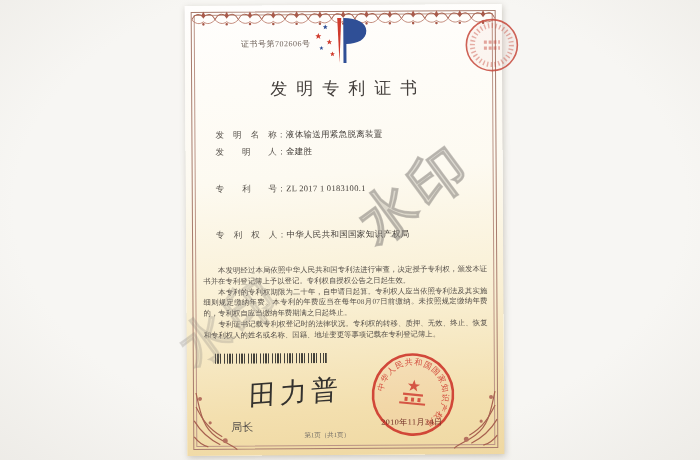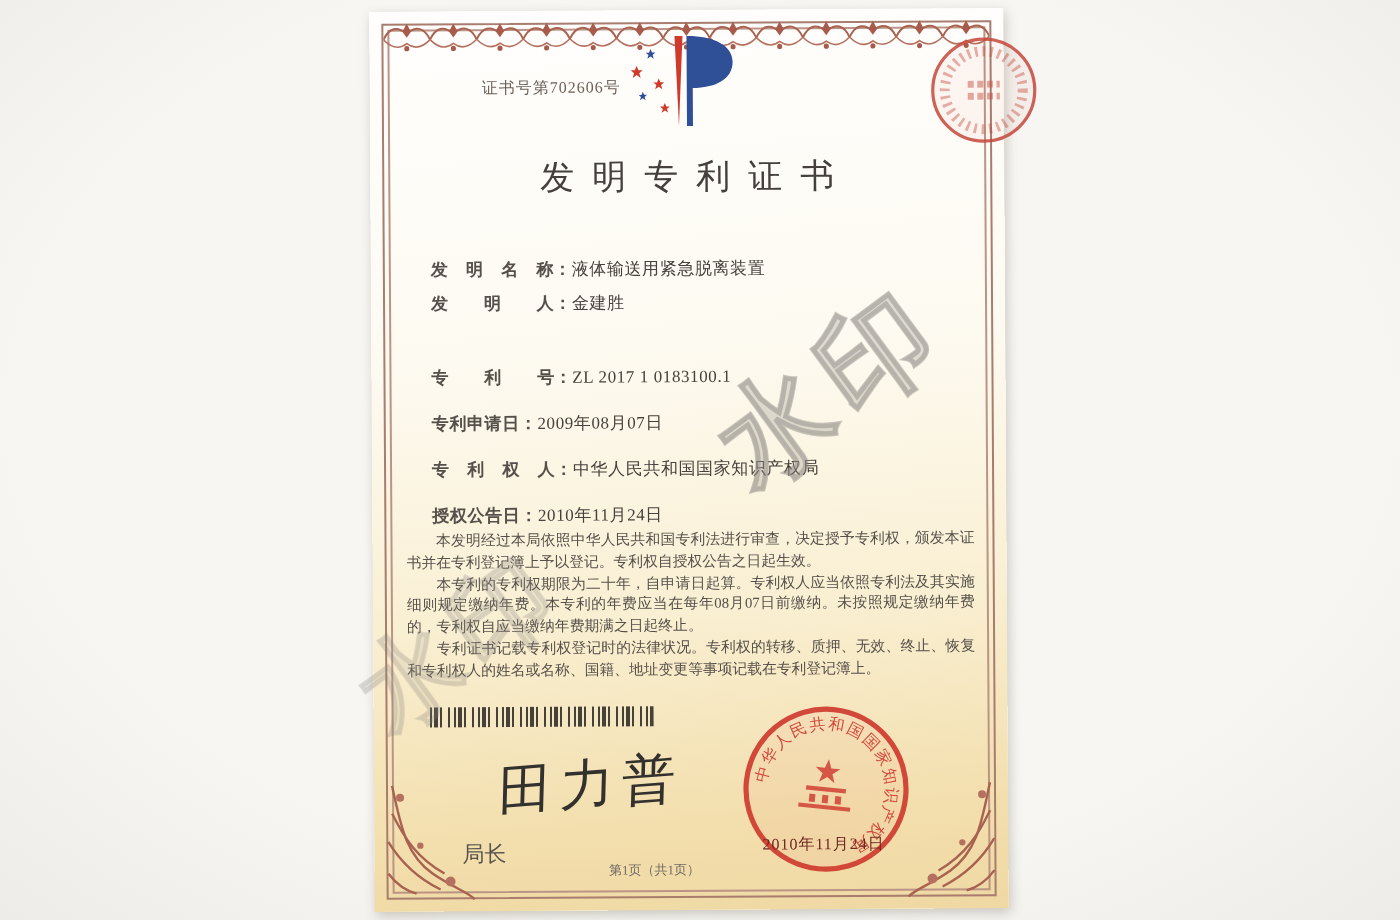--- a/index.html
+++ b/index.html
@@ -22,21 +22,21 @@
   .corner.left{left:5px;}
   .corner.right{right:5px;transform:scaleX(-1);}
   .cert-no{position:absolute;left:56px;top:33px;font-size:8px;color:#6d6158;letter-spacing:.5px;}
   .logo{position:absolute;top:10px;left:50%;transform:translateX(-54%);width:62px;height:56px;}
   .title{
     position:absolute;top:72px;left:0;width:100%;text-align:center;
     font-size:17px;letter-spacing:9px;text-indent:9px;color:#45403d;font-weight:500;
   }
   .stamp{position:absolute;left:278px;top:12px;width:58px;height:58px;opacity:.85;z-index:7;}
   .field-row{position:absolute;left:30px;font-size:8.5px;color:#4e4843;letter-spacing:.3px;white-space:nowrap;}
-  .field-label{color:#55504a;font-weight:bold;}
+  .field-label{color:#55504a;}
   .field-value{color:#46413c;}
   .body-text{
     position:absolute;left:17px;width:284px;top:260px;
     font-size:7.4px;line-height:10.8px;color:#56504a;text-align:justify;
   }
   .body-text p{margin:0;text-indent:2em;}
   .barcode{
     position:absolute;left:28px;top:348px;width:112px;height:10px;opacity:.82;
     background:repeating-linear-gradient(90deg,
       #1d1d1d 0 1px,transparent 1px 2px,
@@ -151,28 +151,22 @@
 
   <div class="field-row" style="top:124px">
     <span class="field-label">发　明　名　称：</span><span class="field-value">液体输送用紧急脱离装置</span>
   </div>
   <div class="field-row" style="top:141px">
     <span class="field-label">发　　明　　人：</span><span class="field-value">金建胜</span>
   </div>
   <div class="field-row" style="top:178px">
     <span class="field-label">专　　利　　号：</span><span class="field-value">ZL 2017 1 0183100.1</span>
   </div>
-  <div class="field-row" style="top:201px">
-    <span class="field-label">专利申请日：</span><span class="field-value">2009年08月07日</span>
-  </div>
   <div class="field-row" style="top:224px">
     <span class="field-label">专　利　权　人：</span><span class="field-value">中华人民共和国国家知识产权局</span>
-  </div>
-  <div class="field-row" style="top:247px">
-    <span class="field-label">授权公告日：</span><span class="field-value">2010年11月24日</span>
   </div>
 
   <div class="body-text">
     <p>本发明经过本局依照中华人民共和国专利法进行审查，决定授予专利权，颁发本证书并在专利登记簿上予以登记。专利权自授权公告之日起生效。</p>
     <p>本专利的专利权期限为二十年，自申请日起算。专利权人应当依照专利法及其实施细则规定缴纳年费。本专利的年费应当在每年08月07日前缴纳。未按照规定缴纳年费的，专利权自应当缴纳年费期满之日起终止。</p>
     <p>专利证书记载专利权登记时的法律状况。专利权的转移、质押、无效、终止、恢复和专利权人的姓名或名称、国籍、地址变更等事项记载在专利登记簿上。</p>
   </div>
 
   <div class="barcode"></div>
 

